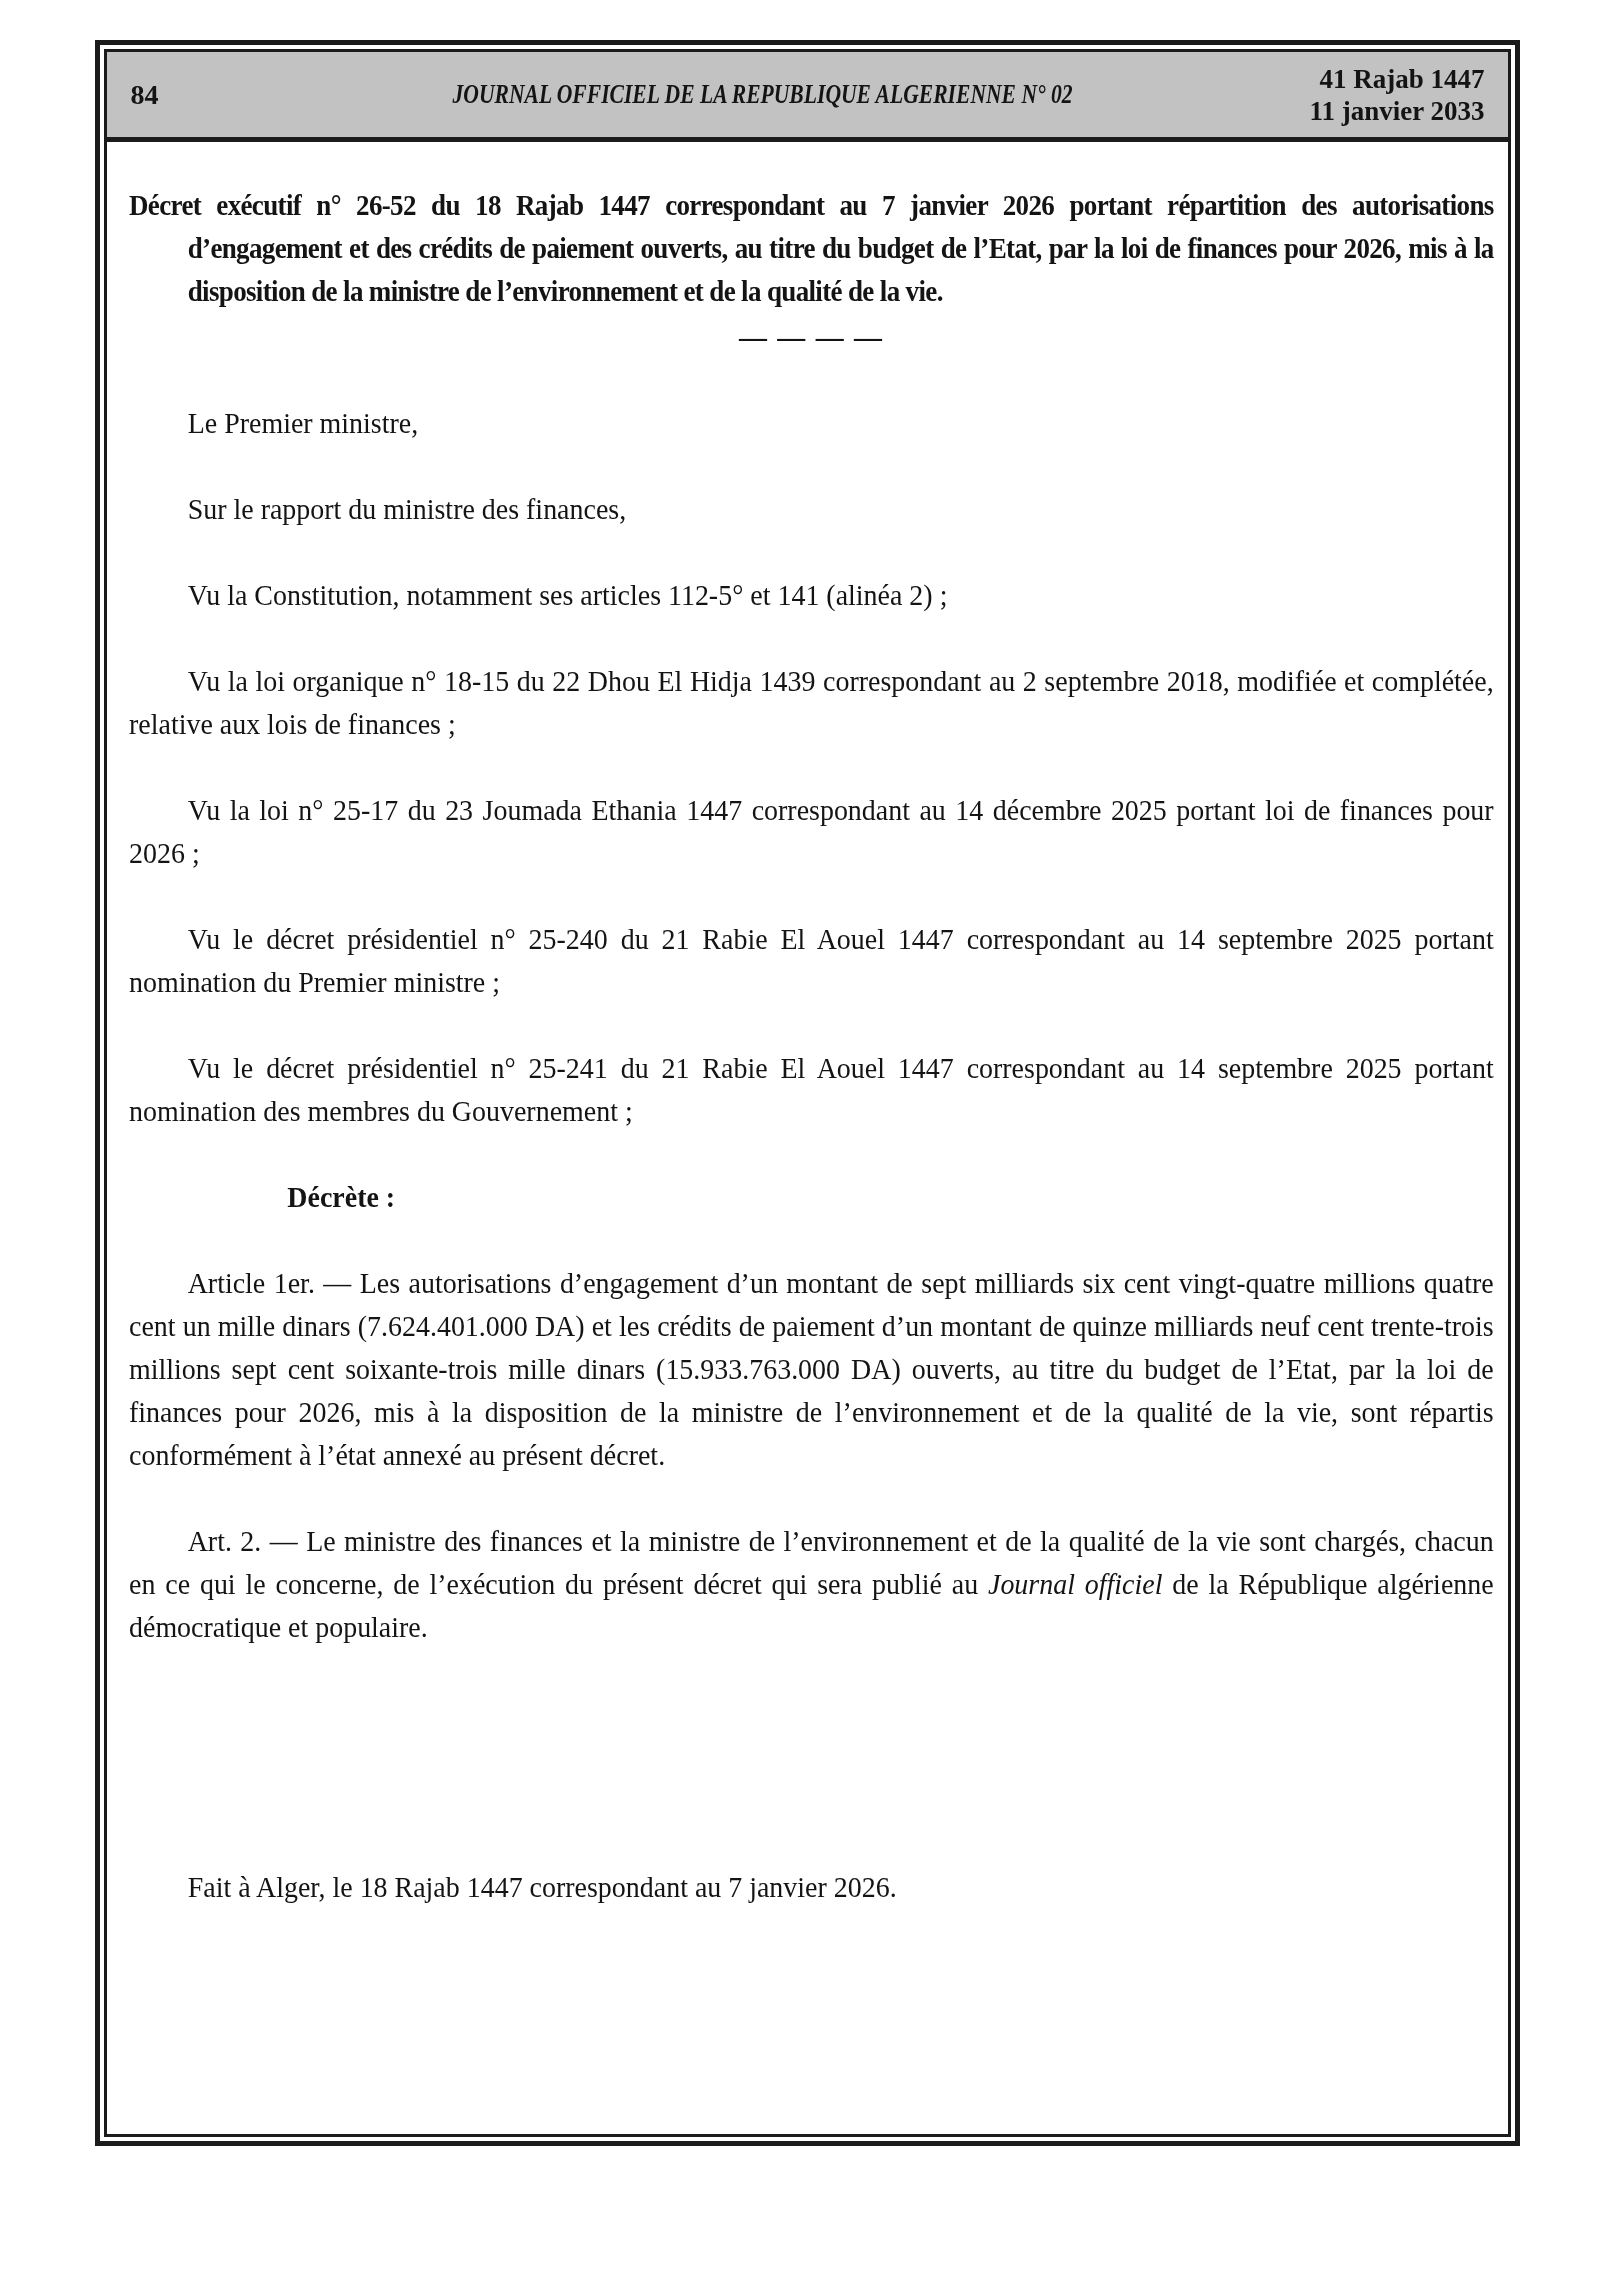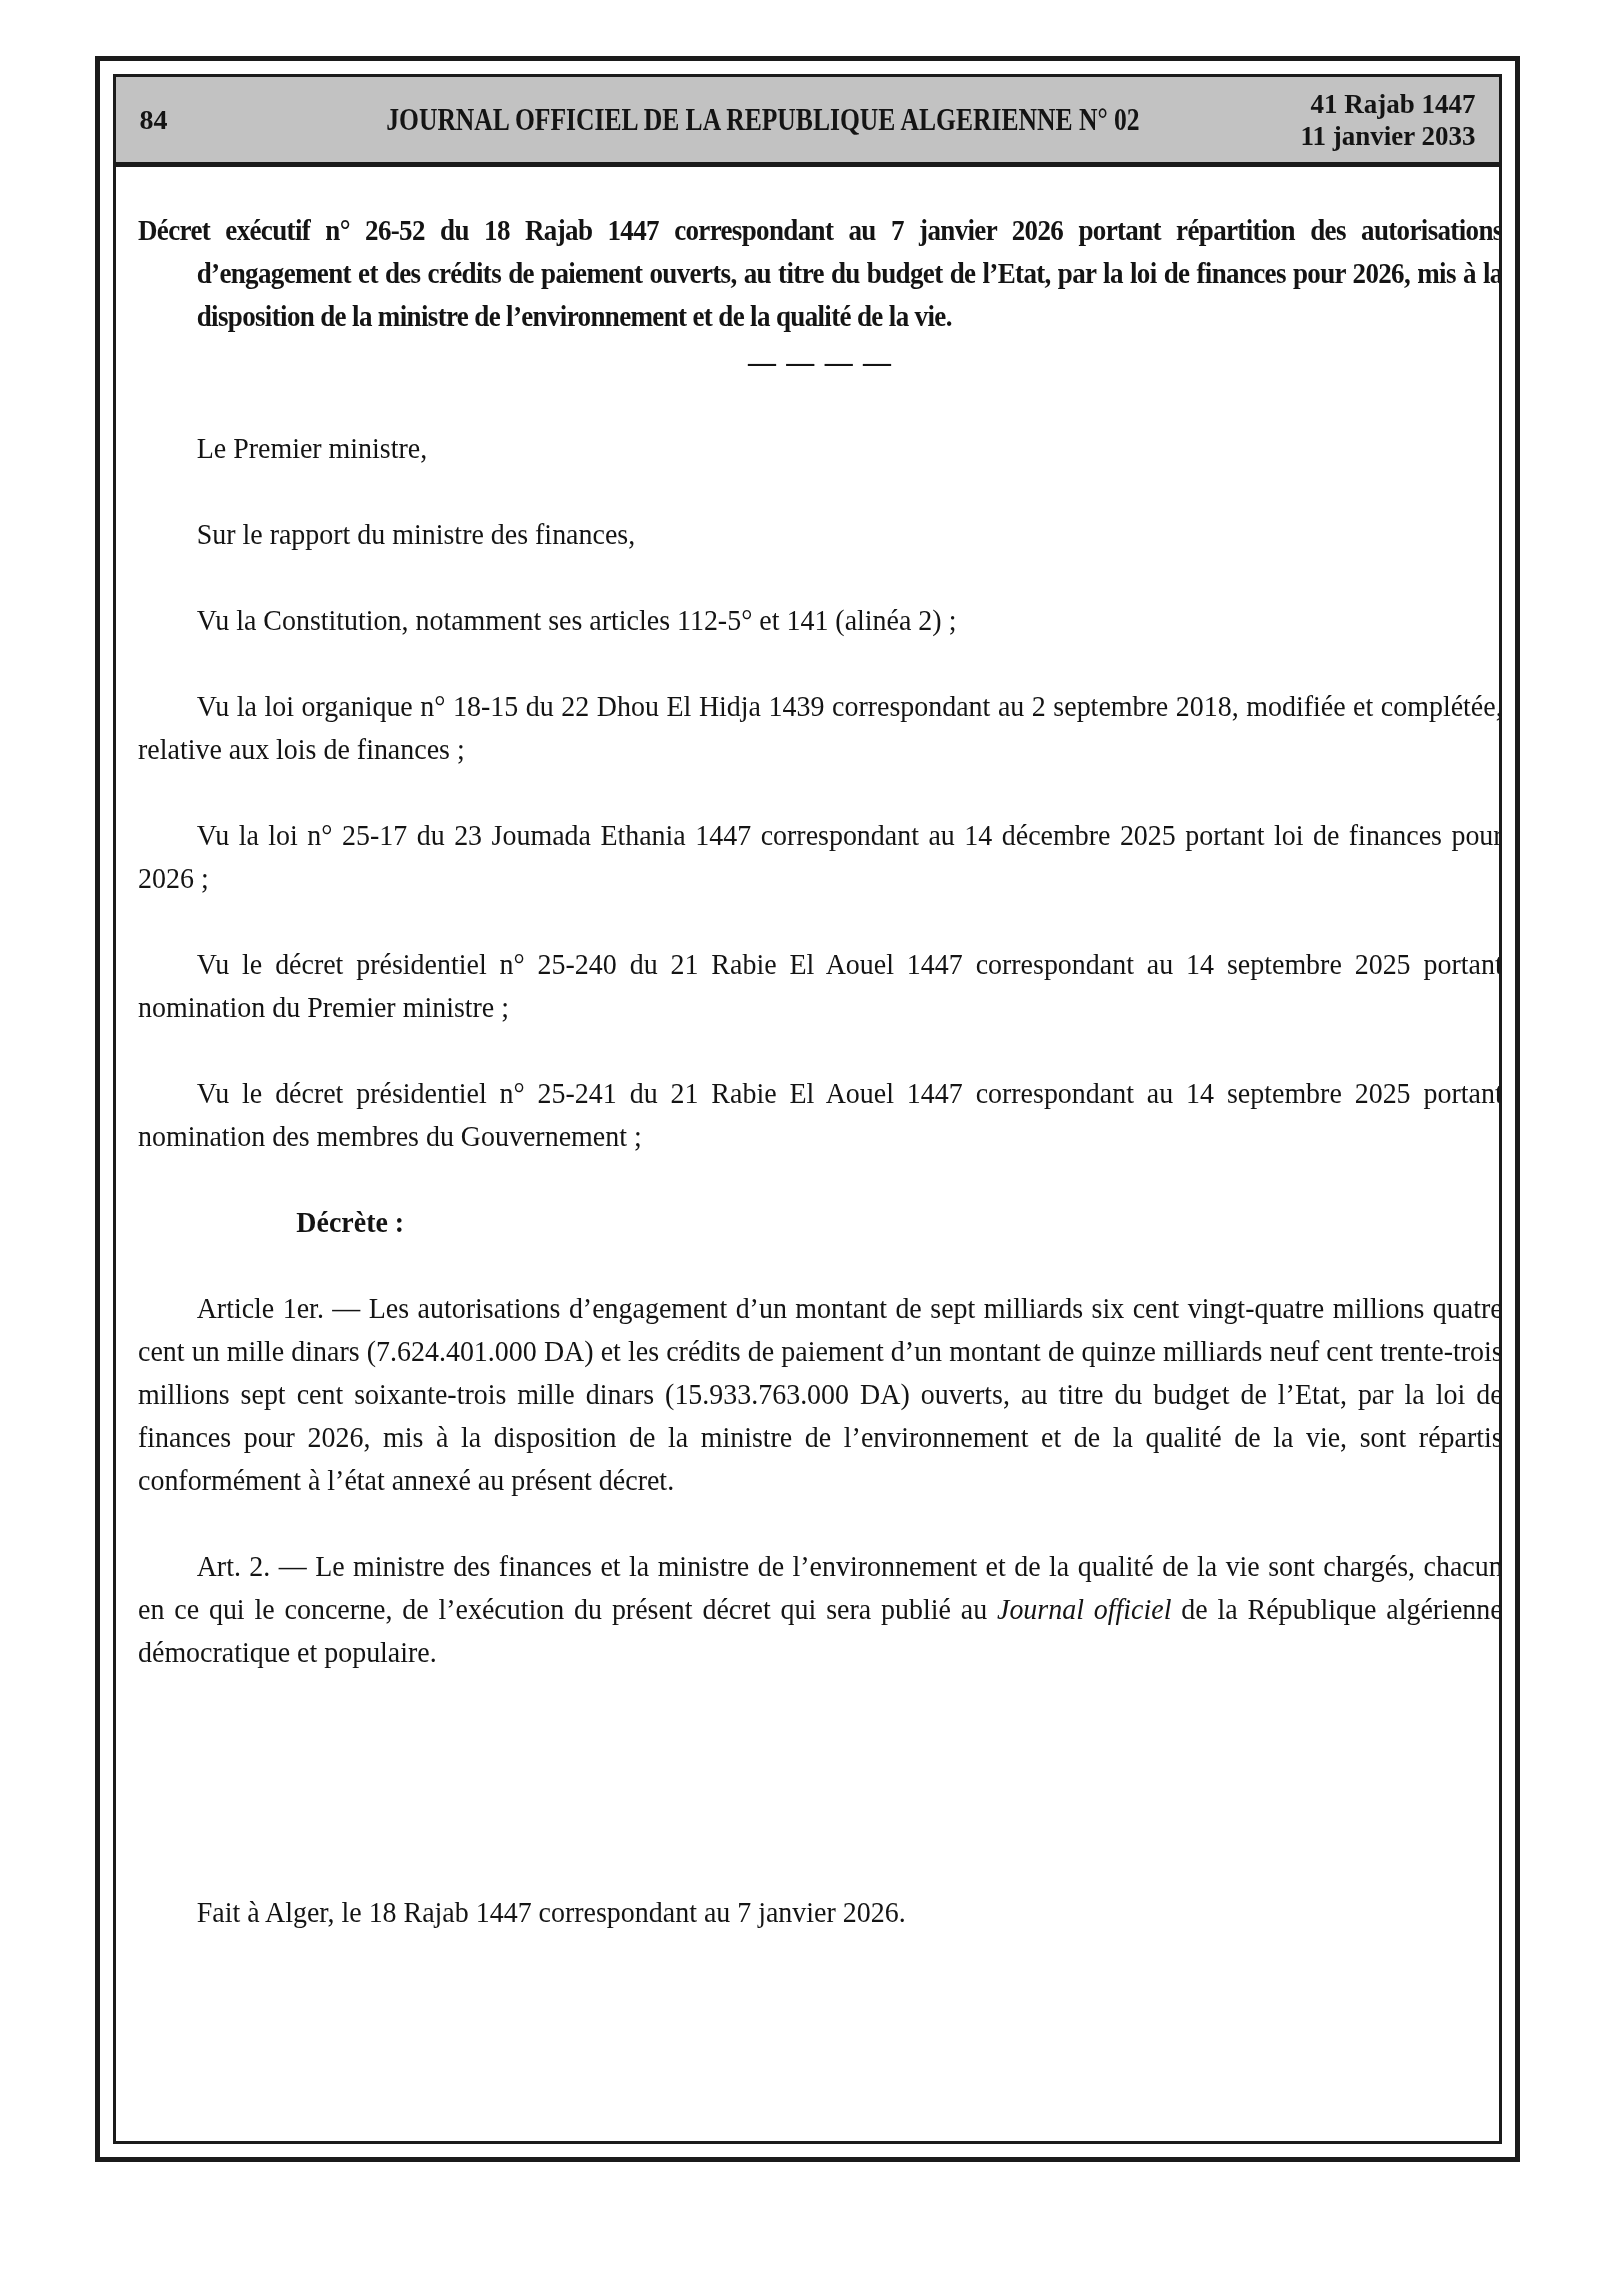--- a/index.html
+++ b/index.html
@@ -13,25 +13,25 @@
     position: relative;
     font-family: "Liberation Serif", serif;
     color: #141414;
     overflow: hidden;
   }
   * { box-sizing: border-box; }
 
   .page-frame {
     position: absolute;
     left: 95px;
-    top: 56px;
+    top: 40px;
     width: 1425px;
     height: 2106px;
     border: 5.4px solid #1b1b1b;
-    padding: 13px;
+    padding: 4px;
     background: #ffffff;
   }
   .page-frame-inner {
     width: 100%;
     height: 100%;
     border: 3.6px solid #1b1b1b;
     position: relative;
     overflow: hidden;
     background: #ffffff;
   }
@@ -47,22 +47,23 @@
   .page-number {
     font-weight: bold;
     font-size: 28px;
     width: 136px;
     flex: 0 0 auto;
   }
   .journal-title {
     flex: 1 1 auto;
     text-align: center;
     font-weight: bold;
-    font-size: 32px;
+    font-size: 27px;
     letter-spacing: 0;
+    font-style: italic;
   }
   .journal-title .condense {
     display: inline-block;
     transform: scaleX(0.80);
     transform-origin: center center;
     white-space: nowrap;
   }
   .header-dates {
     flex: 0 0 auto;
     min-width: 226px;

